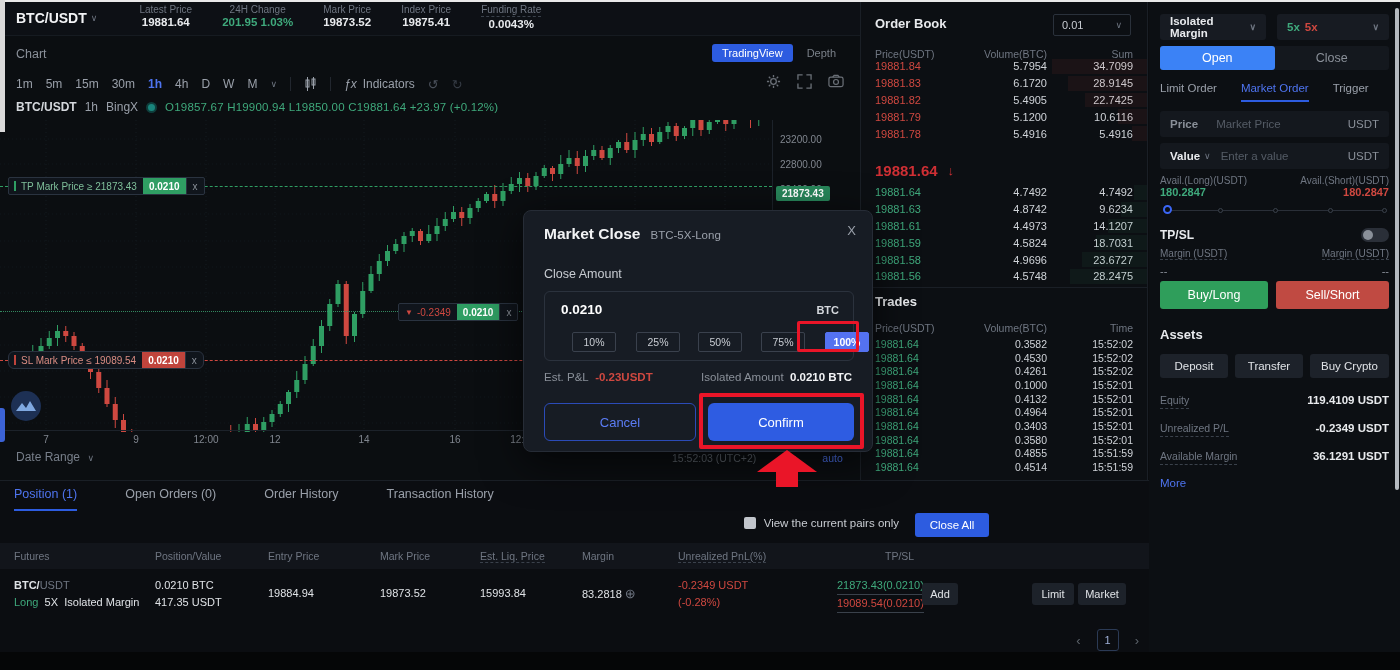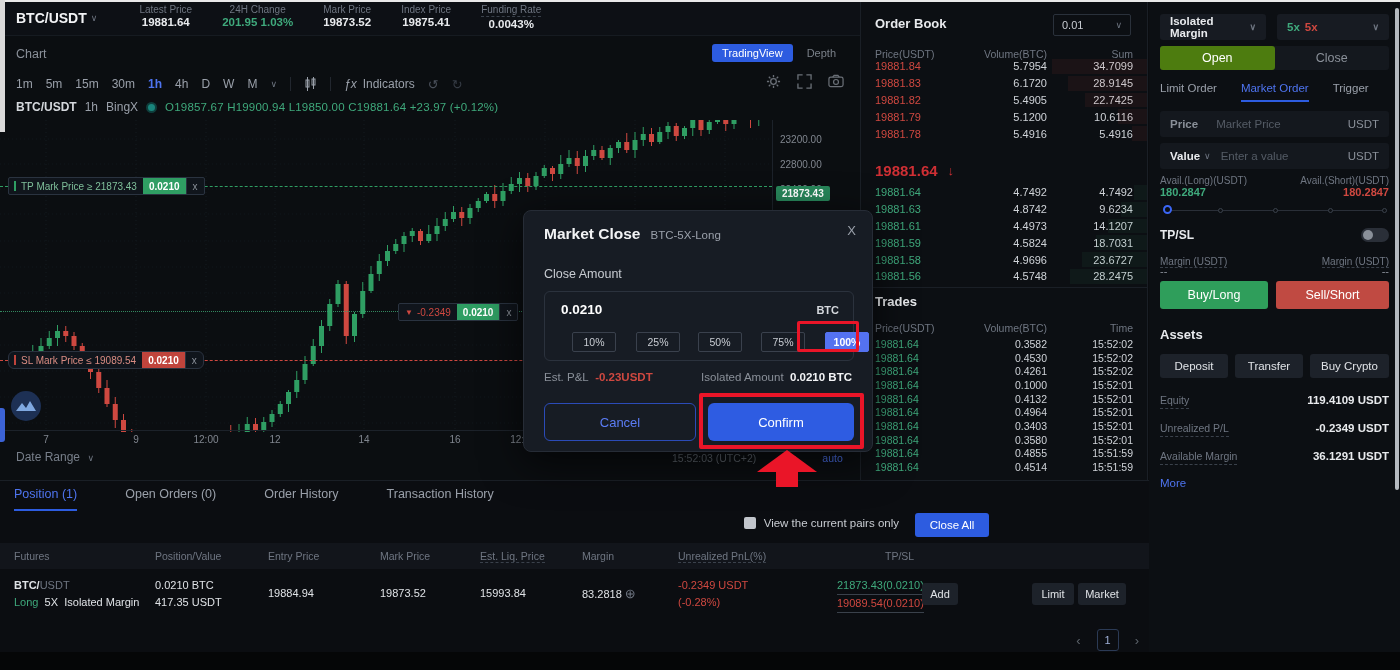--- a/index.html
+++ b/index.html
@@ -83,42 +83,42 @@
   .tr-row .p { flex:1; color:#3fa97c; } .tr-row .v { width:92px; text-align:right; color:#cfd3d8; } .tr-row .t { width:86px; text-align:right; color:#cfd3d8; }
 
   
   #panel { position:absolute; left:1149px; top:0; width:251px; height:652px; background:#0c0f13; }
   .dd { position:absolute; height:26px; background:#171b22; border-radius:3px; display:flex; align-items:center; justify-content:space-between; padding:0 10px; font-size:11.5px; color:#e8eaed; font-weight:bold; }
   #dd-margin { left:11px; top:14px; width:106px; }
   #dd-lev { left:128px; top:14px; width:112px; }
   #dd-lev .lev-l { color:#3fa97c; } #dd-lev .lev-s { color:#cf4840; margin-left:5px; }
   #oc-switch { position:absolute; left:11px; top:46px; width:229px; height:24px; background:#14181e; border-radius:3px; display:flex; }
   #oc-switch div { flex:1; display:flex; align-items:center; justify-content:center; font-size:12.5px; }
-  #btn-open { background:#4d7c0f; color:#fff; border-radius:3px; }
+  #btn-open { background:#3b82f6; color:#fff; border-radius:3px; }
   #btn-close-side { color:#8a9099; }
   #order-tabs { position:absolute; left:11px; top:82px; display:flex; gap:24px; font-size:11.5px; color:#9aa0aa; }
   #order-tabs .ot { padding-bottom:6px; }
   #order-tabs .ot.active { color:#4e74f0; border-bottom:2px solid #2d5ce0; }
   .field { position:absolute; left:11px; width:229px; height:26px; background:#14181e; border-radius:3px; display:flex; align-items:center; padding:0 10px; font-size:11.5px; }
   #field-price { top:111px; } #field-value { top:143px; }
   .field .flabel { color:#8a9099; font-weight:bold; }
   .field .fph { color:#555c66; margin-left:18px; flex:1; }
   .field .funit { color:#8a9099; }
   #avail-row { position:absolute; left:11px; top:175px; width:229px; font-size:10px; color:#6f7682; display:flex; justify-content:space-between; }
   #avail-vals { position:absolute; left:11px; top:186px; width:229px; font-size:11px; font-weight:bold; display:flex; justify-content:space-between; }
   #avail-vals .long { color:#3fa97c; } #avail-vals .short { color:#cf4840; }
   #slider { position:absolute; left:14px; top:205px; width:224px; height:12px; }
   #slider .track { position:absolute; left:0; right:0; top:5px; height:1px; background:#2a2f38; }
   #slider .dot { position:absolute; top:3px; width:5px; height:5px; border-radius:50%; background:#0c0f13; border:1px solid #3a414b; }
   #slider .dot.first { top:0; width:9px; height:9px; border:2px solid #3b66f5; }
   #tpsl-row { position:absolute; left:11px; top:228px; width:229px; display:flex; justify-content:space-between; align-items:center; }
   #tpsl-row .t { font-size:12px; font-weight:bold; color:#e8eaed; }
   .toggle { width:28px; height:14px; border-radius:7px; background:#2a2f38; position:relative; }
   .toggle .knob { position:absolute; left:2px; top:2px; width:10px; height:10px; border-radius:50%; background:#8a9099; }
-  .margin-lbl { position:absolute; top:256px; font-size:10px; color:#6f7682; border-bottom:1px dashed #3a414b; }
+  .margin-lbl { position:absolute; top:248px; font-size:10px; color:#6f7682; border-bottom:1px dashed #3a414b; }
   .margin-val { position:absolute; top:265px; font-size:11px; color:#8a9099; }
   #buy-btn { position:absolute; left:11px; top:281px; width:108px; height:28px; background:#2f9e5b; border-radius:3px; color:#fff; font-size:12.5px; display:flex; align-items:center; justify-content:center; }
   #sell-btn { position:absolute; left:127px; top:281px; width:113px; height:28px; background:#c04a42; border-radius:3px; color:#fff; font-size:12.5px; display:flex; align-items:center; justify-content:center; }
   #assets-title { position:absolute; left:11px; top:327px; font-size:13px; font-weight:bold; color:#e8eaed; }
   .asset-btn { position:absolute; top:354px; height:24px; background:#1d222a; border-radius:3px; color:#dfe2e6; font-size:11.5px; display:flex; align-items:center; justify-content:center; }
   #a-deposit { left:11px; width:68px; } #a-transfer { left:86px; width:68px; } #a-buy { left:161px; width:79px; }
   .acct-row { position:absolute; left:11px; width:229px; display:flex; justify-content:space-between; align-items:baseline; }
   .acct-row .al { font-size:10.5px; color:#6f7682; border-bottom:1px dashed #3a414b; padding-bottom:2px; }
   .acct-row .av { font-size:11.5px; font-weight:bold; color:#e8eaed; }
   #more-link { position:absolute; left:11px; top:477px; font-size:11.5px; color:#4e74f0; }

